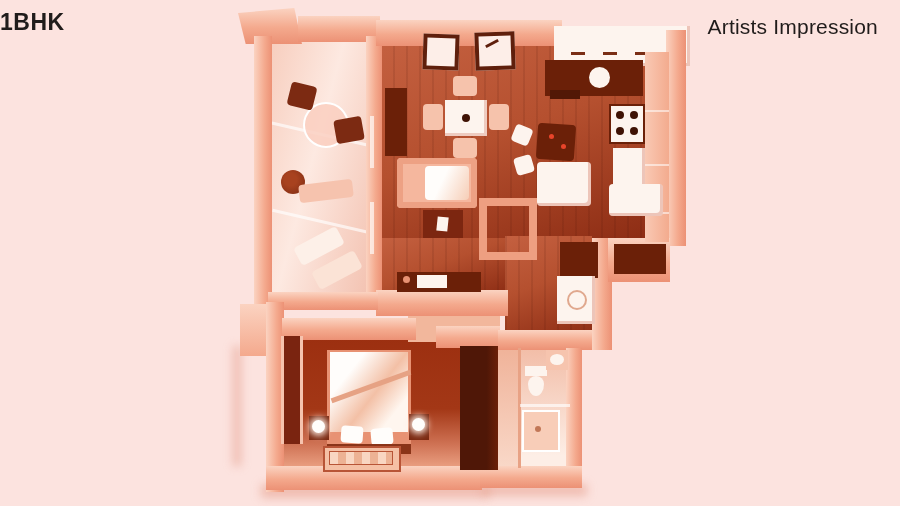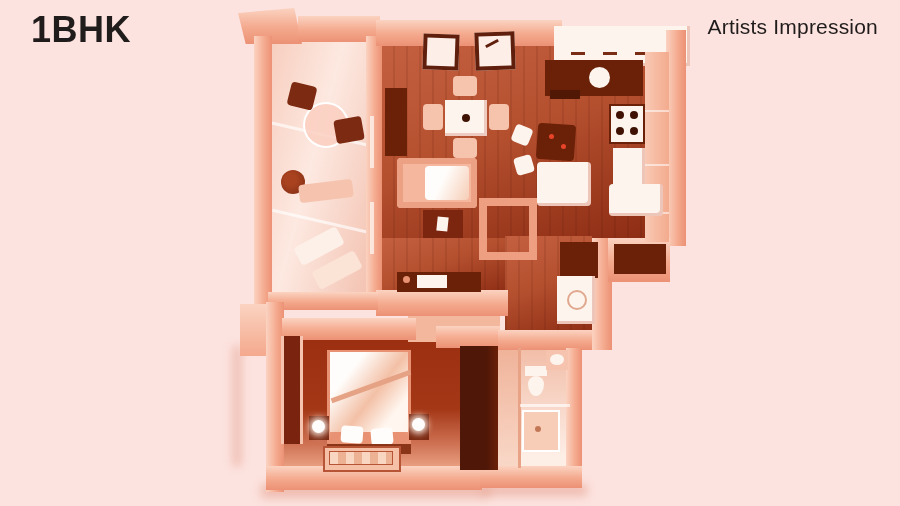--- a/index.html
+++ b/index.html
@@ -8,21 +8,21 @@
     --wood:#b5502f; --wood-lite:#c46040; --wood-dark:#8a2a12;
     --maroon:#6b2008; --dark:#521806;
     --bed-floor:#9c2f10; --light-floor:#f6cdbd; --pass-floor:#f2b79c;
     --white:#fdf4ee; --accent-red:#e8442a;
     --shadow:rgba(225,140,118,.45);
   }
   html,body{margin:0;padding:0;}
   body{width:900px;height:506px;background:var(--bg);position:relative;overflow:hidden;
        font-family:"Liberation Sans","DejaVu Sans",sans-serif;color:var(--ink);}
   .abs{position:absolute;}
-  #title{left:31px;top:9px;font-size:36px;font-weight:600;letter-spacing:.5px;}
+  #title{left:0;top:9px;font-size:23px;font-weight:600;letter-spacing:.5px;}
   #annotation{right:22px;top:15px;font-size:21px;font-weight:400;letter-spacing:.2px;}
   #plan{left:237px;top:6px;width:450px;height:494px;}
   #plan .abs{position:absolute;}
   .wall{background:linear-gradient(180deg,var(--wall-hi) 0%,var(--wall) 55%,var(--wall-deep) 100%);}
   .wall-v{background:linear-gradient(90deg,var(--wall-hi) 0%,var(--wall) 60%,var(--wall-deep) 100%);}
   .wall-flat{background:var(--wall);}
   .wood{background:
       repeating-linear-gradient(90deg,rgba(60,10,0,.10) 0 2px,rgba(255,255,255,0) 2px 13px),
       linear-gradient(160deg,var(--wood-lite) 0%,var(--wood) 45%,var(--wood-dark) 100%);}
   .whiteb{background:var(--white);box-shadow:inset -3px -3px 0 rgba(205,110,85,.35);}

